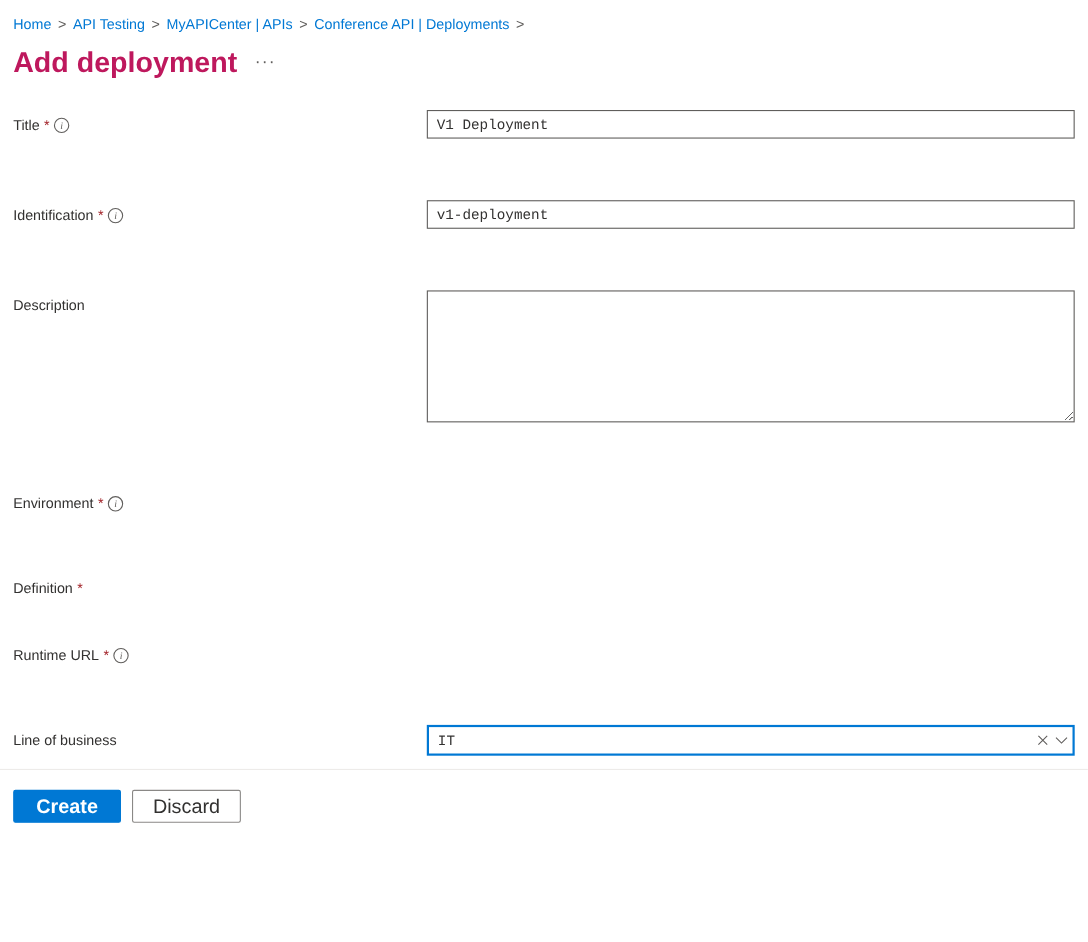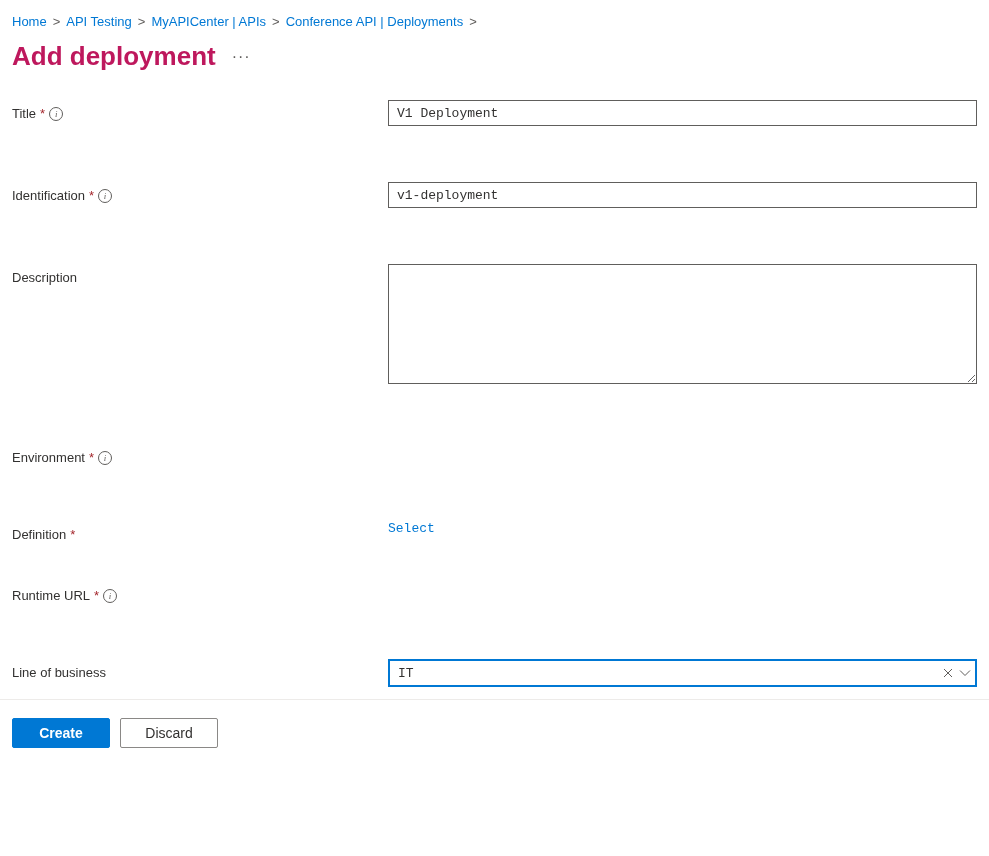--- a/index.html
+++ b/index.html
@@ -140,21 +140,21 @@
     }
     .footer-actions {
       padding: 18px 12px;
       display: flex;
       gap: 10px;
     }
     .btn {
       min-width: 98px;
       height: 30px;
       padding: 0 18px;
-      font-size: 14px;
+      font-size: 18px;
       font-family: inherit;
       border-radius: 2px;
       cursor: pointer;
       border: 1px solid #8a8886;
       background: #ffffff;
       color: #323130;
     }
     .btn.primary {
       background: #0078d4;
       border-color: #0078d4;
@@ -219,23 +219,20 @@
       <span>Environment</span>
       <span class="required">*</span>
       <span class="info-icon">i</span>
     </div>
   </div>
 
   <div class="form-row medium">
     <div class="label-col">
       <span>Definition</span>
       <span class="required">*</span>
-    </div>
-    <div class="input-col link-only">
-      <span class="link-action" style="margin-top:0">Select</span>
     </div>
   </div>
 
   <div class="form-row">
     <div class="label-col">
       <span>Runtime URL</span>
       <span class="required">*</span>
       <span class="info-icon">i</span>
     </div>
   </div>

